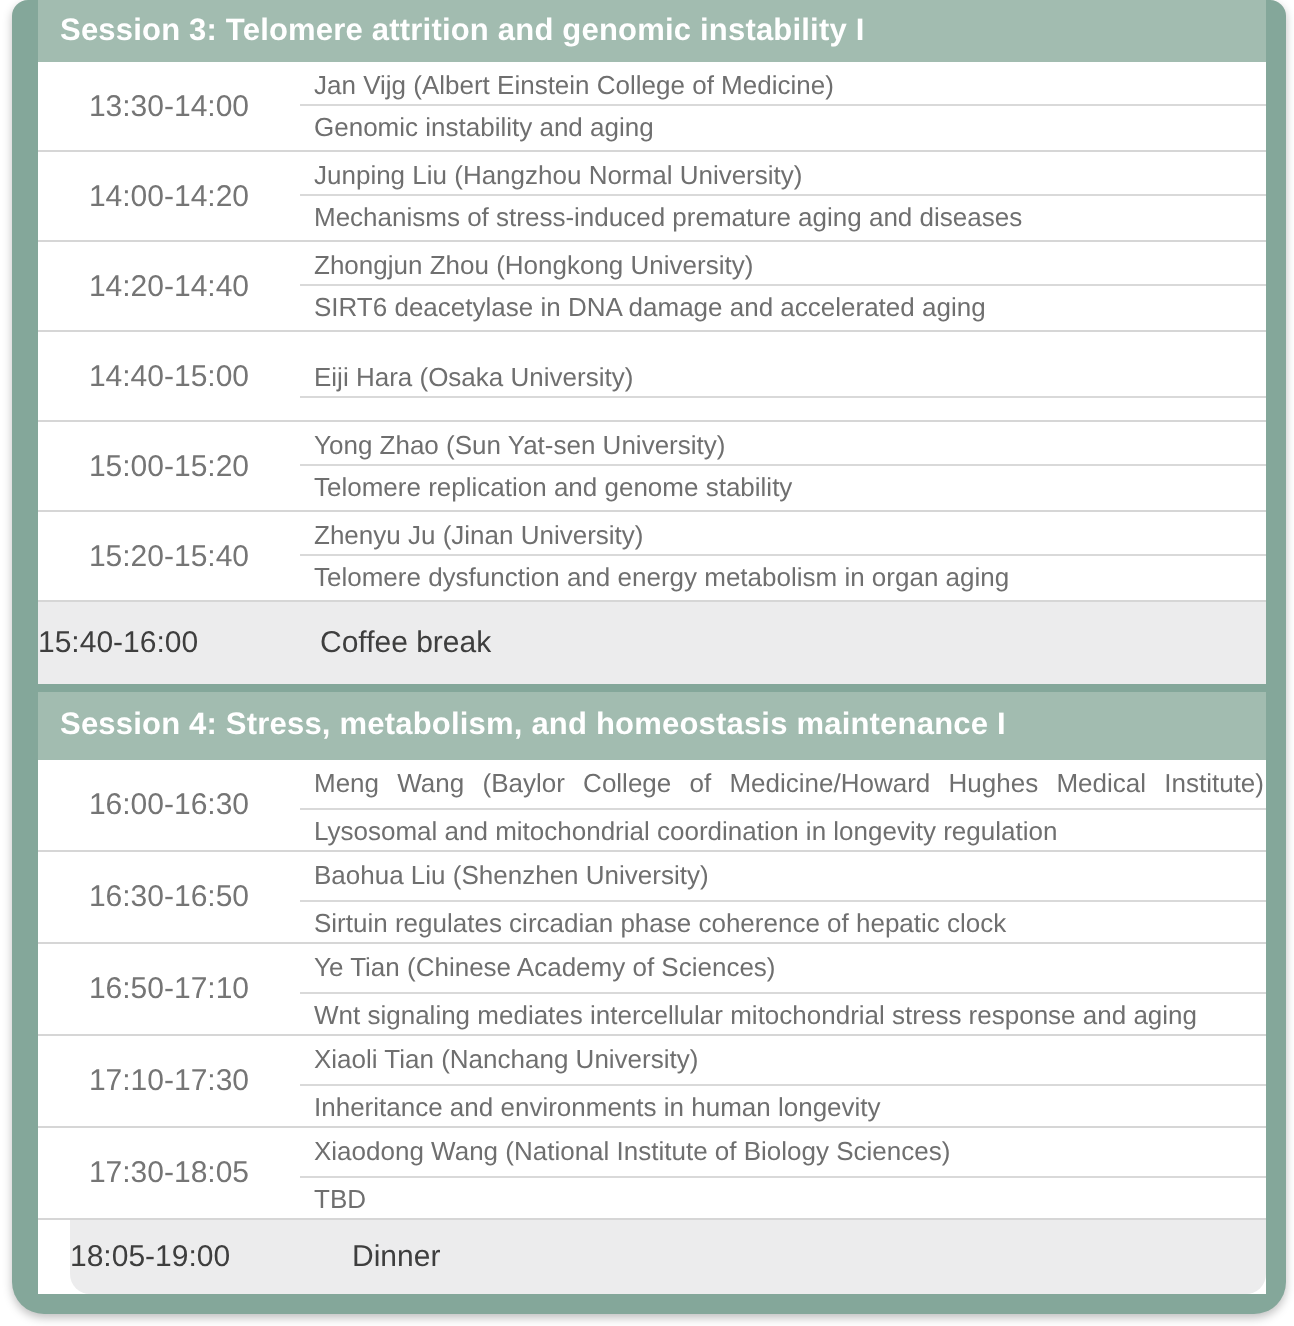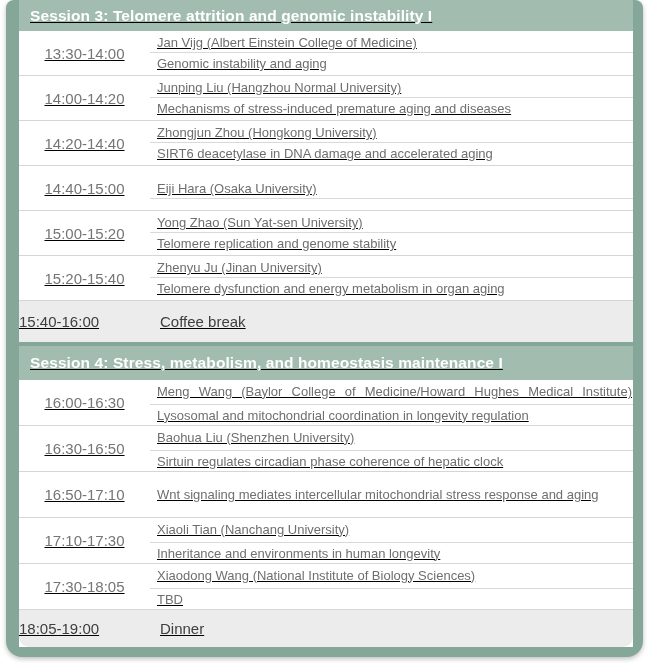--- a/index.html
+++ b/index.html
@@ -20,21 +20,20 @@
     font-family:"Liberation Sans","DejaVu Sans",sans-serif;
     -webkit-font-smoothing:antialiased;
   }
   .frame{
     position:absolute;left:6px;top:0;width:637px;height:657px;
     background:var(--frame-green);
     border-radius:8px 8px 16px 16px;
     box-shadow:0 2px 5px rgba(0,0,0,0.25);
     padding:0 10px 0 13px;
     box-sizing:border-box;
-    text-decoration:underline;
   }
   .band{
     height:31px;display:flex;align-items:center;
     background:var(--band-green);
     color:var(--band-text);
     font-size:15.5px;font-weight:bold;
     padding-left:11px;letter-spacing:0.1px;
   }
   .band.second{height:34px;margin-top:4px;}
   .card{background:var(--card-bg);}
@@ -62,21 +61,21 @@
   .talk-line{
     height:22px;line-height:21px;color:var(--text-color);font-size:13px;
     padding-left:7px;white-space:nowrap;overflow:visible;
   }
   .break-row{
     display:flex;align-items:center;height:41px;background:var(--break-bg);
     color:var(--break-text);font-size:15px;
   }
   .break-row .break-time{width:131px;flex:0 0 131px;text-align:left;}
   .break-row .break-label{padding-left:10px;}
-  .break-row.dinner{height:37px;border-radius:0 0 10px 10px;}
+  .break-row.dinner{height:37px;border-radius:0 0 10px 10px;margin-left:16px;}
 </style>
 </head>
 <body>
 
 <div class="frame">
 
   <div class="band">
     <span>Session 3: Telomere attrition and genomic instability I</span>
   </div>
 
@@ -154,20 +153,21 @@
       <div class="slot-time">16:30-16:50</div>
       <div class="slot-content">
         <div class="speaker-line">Baohua Liu (Shenzhen University)</div>
         <div class="talk-line">Sirtuin regulates circadian phase coherence of hepatic clock</div>
       </div>
     </div>
 
     <div class="slot">
       <div class="slot-time">16:50-17:10</div>
       <div class="slot-content">
+        <div class="speaker-line">Ye Tian (Chinese Academy of Sciences)</div>
         <div class="talk-line">Wnt signaling mediates intercellular mitochondrial stress response and aging</div>
       </div>
     </div>
 
     <div class="slot">
       <div class="slot-time">17:10-17:30</div>
       <div class="slot-content">
         <div class="speaker-line">Xiaoli Tian (Nanchang University)</div>
         <div class="talk-line">Inheritance and environments in human longevity</div>
       </div>

